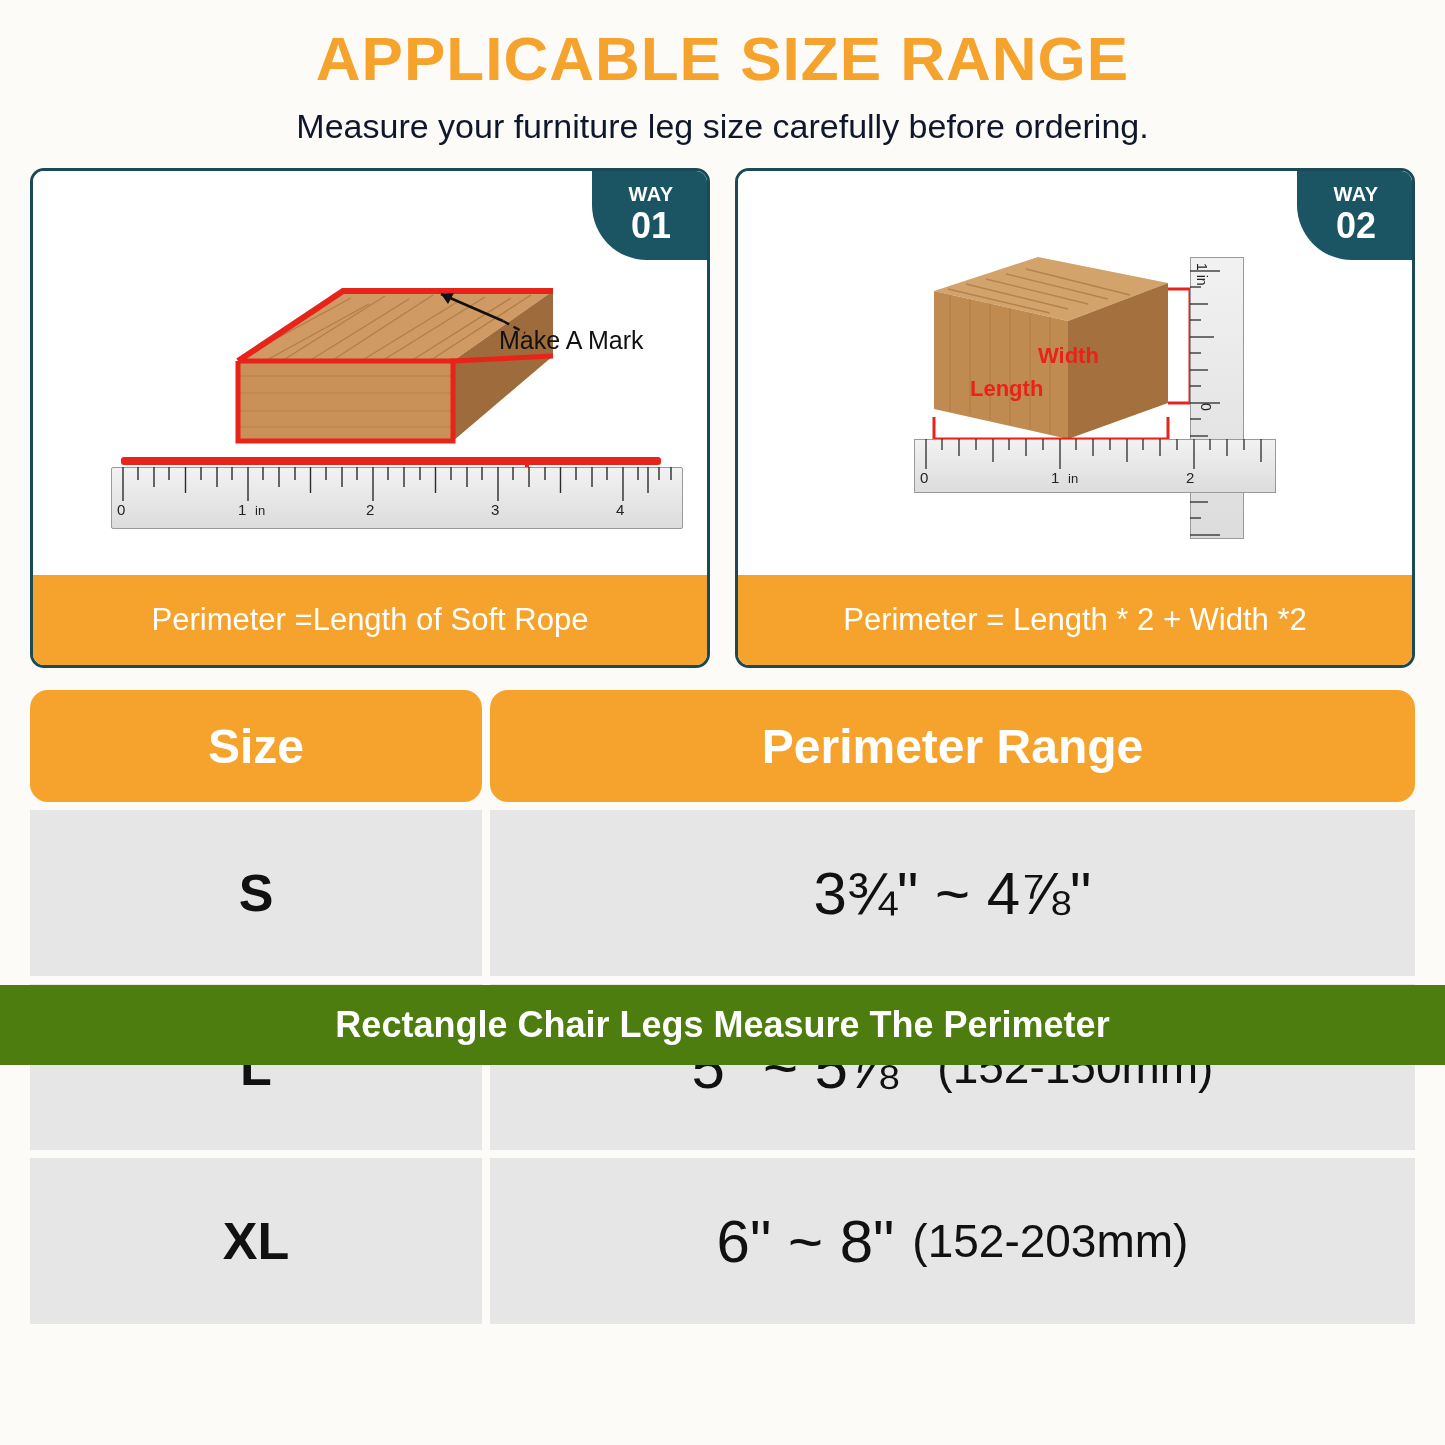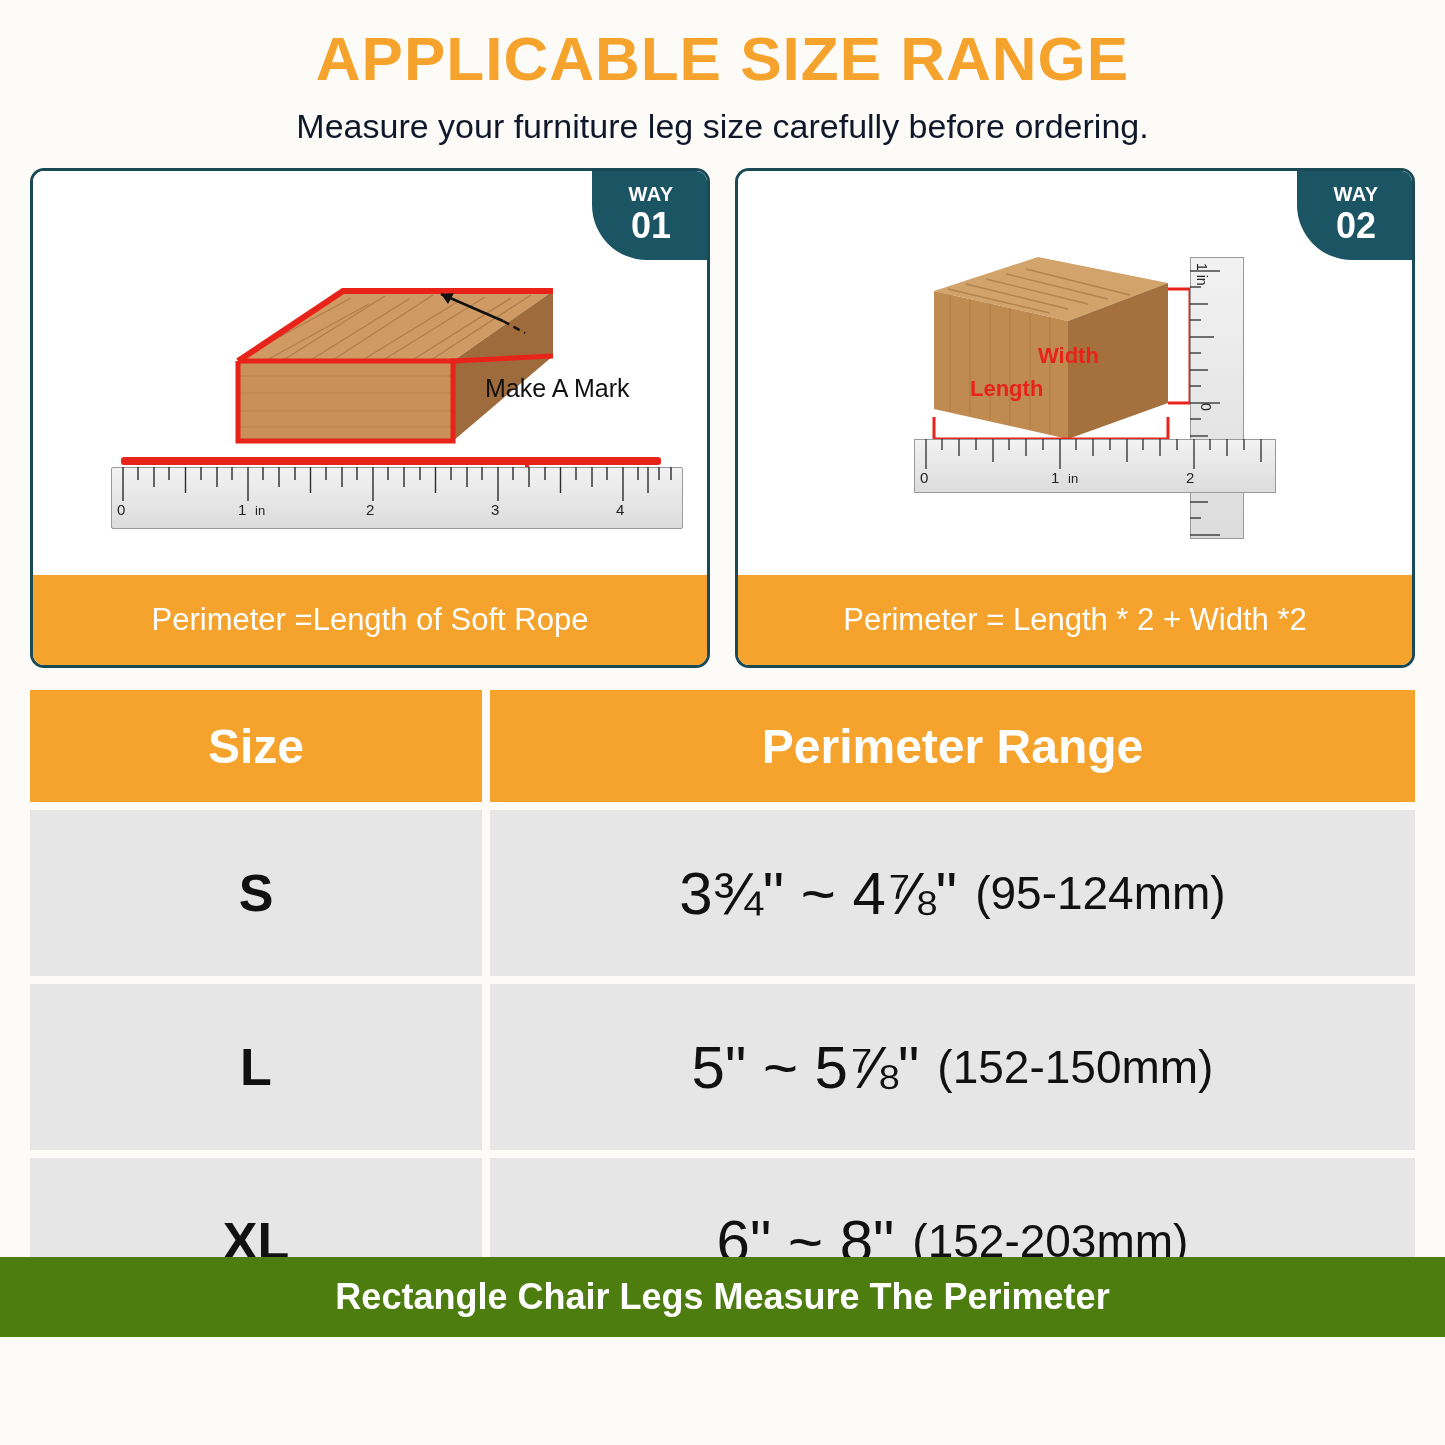--- a/index.html
+++ b/index.html
@@ -10,21 +10,21 @@
     width: 1445px;
     height: 1445px;
     background: #fdfbf7;
     font-family: "Liberation Sans", sans-serif;
     overflow: hidden;
     position: relative;
   }
   .page {
     position: relative;
     width: 1445px;
-    height: 1337px;
+    height: 1065px;
     box-sizing: border-box;
   }
 
   
   .title {
     text-align: center;
     color: #f5a32c;
     font-size: 62px;
     font-weight: bold;
     letter-spacing: 1px;
@@ -133,20 +133,21 @@
     align-items: center;
     box-sizing: border-box;
   }
   .head .tc-size, .head .tc-range {
     background: #f5a32c;
     color: #ffffff;
     height: 112px;
     font-size: 48px;
     font-weight: bold;
     justify-content: center;
+    border-radius: 18px;
   }
   .body .tc-size, .body .tc-range {
     background: #e6e6e6;
     color: #111;
     height: 166px;
   }
   .body .tc-size { font-size: 52px; font-weight: bold; }
   .body .tc-range {
     justify-content: center;
     font-size: 60px;
@@ -213,21 +214,21 @@
           <polyline points="205,190 310,120 520,120" fill="none" stroke="#e8231a" stroke-width="6"></polyline>
           <polyline points="205,190 205,270 420,270 420,190 520,185" fill="none" stroke="#e8231a" stroke-width="5"></polyline>
           <line x1="420" y1="190" x2="205" y2="190" stroke="#e8231a" stroke-width="5"></line>
 
           <line x1="470" y1="150" x2="408" y2="123" stroke="#111" stroke-width="2.5"></line>
           <polygon points="408,123 421,122 415,133" fill="#111"></polygon>
           <line x1="470" y1="150" x2="492" y2="162" stroke="#111" stroke-width="2.5" stroke-dasharray="7,5"></line>
         </svg>
 
         
-        <div class="blktxt" style="left:452px; top:155px;margin-top:48px;">Make A Mark</div>
+        <div class="blktxt" style="left:466px; top:155px;">Make A Mark</div>
 
         
         <div class="markline" style="left:88px; top:286px; width:540px; height:8px; border-radius:3px;"></div>
         <div class="markline" style="left:492px; top:288px; width:4px; height:26px;"></div>
 
         
         <div class="ruler" style="left:78px; top:296px; width:570px; height:60px; border-radius:2px;"></div>
         <svg style="position:absolute; left:78px; top:296px;" width="570" height="60">
           <g stroke="#2b2b2b" stroke-width="1.4">
 
@@ -397,21 +398,20 @@
   <div class="table">
     <div class="trow head">
       <div class="tc-size">Size</div>
       <div class="tc-range">Perimeter  Range</div>
     </div>
 
     <div class="trow body">
       <div class="tc-size">S</div>
       <div class="tc-range">
         <span>3¾" ~ 4⅞"</span>
-        <span class="mm">(95-124mm)</span>
       </div>
     </div>
 
     <div class="trow body">
       <div class="tc-size">L</div>
       <div class="tc-range">
         <span>5" ~ 5⅞"</span>
         <span class="mm">(152-150mm)</span>
       </div>
     </div>

